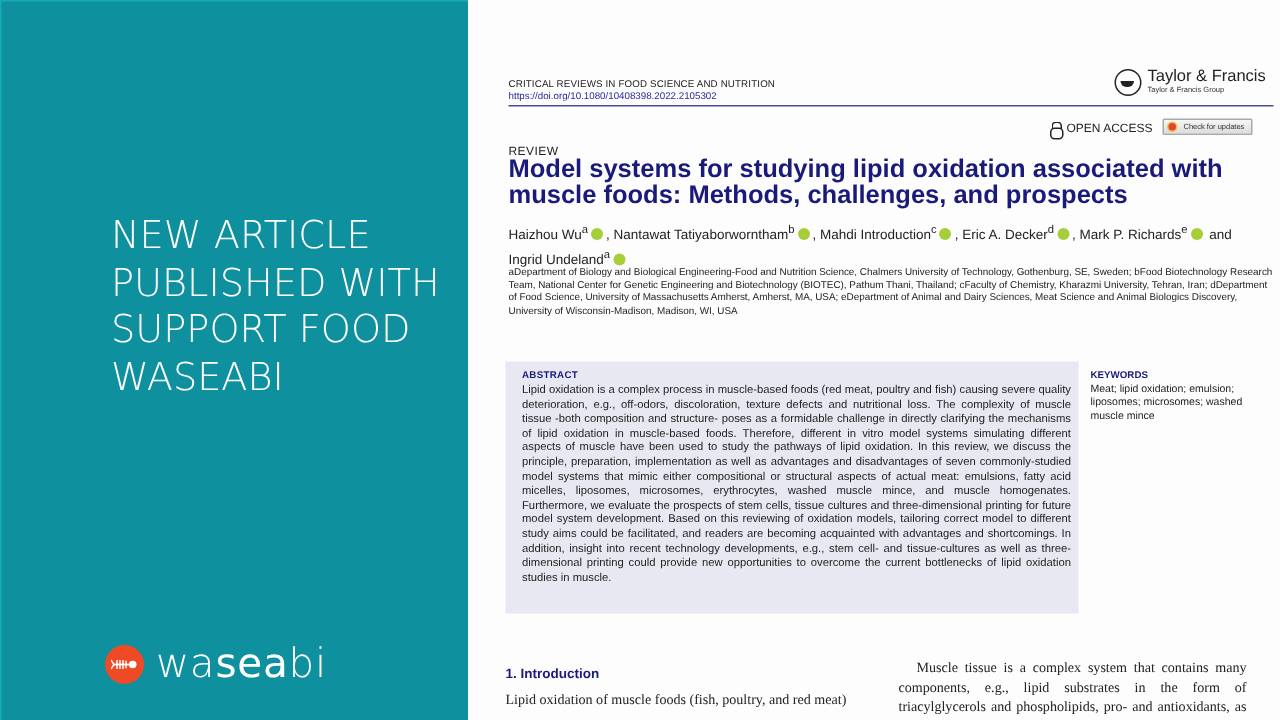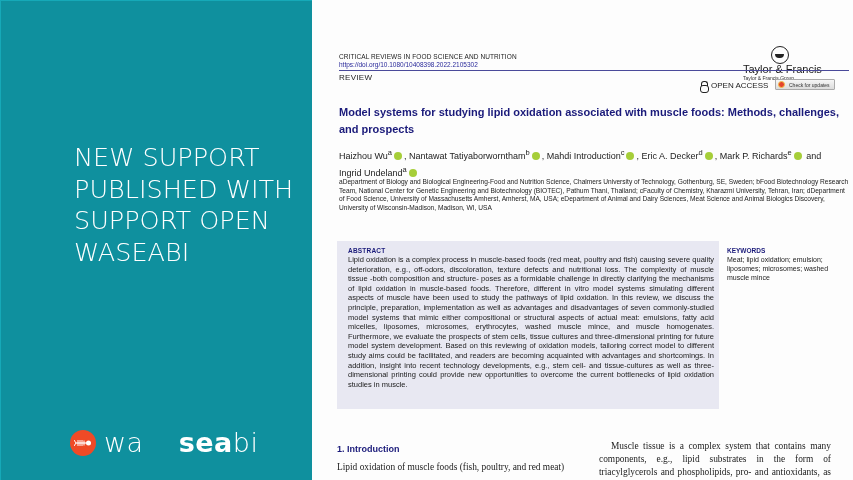--- a/index.html
+++ b/index.html
@@ -17,46 +17,46 @@
       font-size: 25.5px; line-height: 31.5px; font-weight: 300; letter-spacing: 0px;
     }
     .headline span { display: block; white-space: nowrap; }
     .brand { position: absolute; left: 69px; top: 429px; height: 26px; display: flex; align-items: center; }
     .brand-logo {
       width: 26px; height: 26px; border-radius: 50%; background: #ef4a26;
       display: flex; align-items: center; justify-content: center; margin-right: 8px;
     }
     .brand-text { color: #ffffff; font-family: "DejaVu Sans", sans-serif; font-size: 27px; line-height: 26px; letter-spacing: 0.5px; }
     .brand-text .light { font-weight: 300; }
-    .brand-text .bold { font-weight: 700; margin-left: 35px; }
+    .brand-text .bold { font-weight: 400; }
 
     .doc { position: absolute; left: 312px; top: 0; width: 541px; height: 480px; background: #fdfdfd; }
     .journal { position: absolute; left: 27px; top: 53px; font-size: 6.5px; color: #222; letter-spacing: 0.1px; }
     .doi { position: absolute; left: 27px; top: 61px; font-size: 6.5px; color: #2a2a9a; }
-    .tf { position: absolute; left: 431px; top: 46px; display: flex; align-items: center; flex-direction: column; }
+    .tf { position: absolute; left: 431px; top: 46px; display: flex; align-items: center; }
     .tf-logo { width: 18px; height: 18px; border: 1.5px solid #222; border-radius: 50%; margin-right: 4px; position: relative; }
     .tf-logo::after { content: ""; position: absolute; left: 3px; top: 7px; width: 9px; height: 4px; background: #222; border-radius: 0 0 5px 5px; }
     .tf-name { font-size: 11px; color: #222; line-height: 11px; }
     .tf-group { font-size: 5px; color: #333; line-height: 7px; }
     .rule { position: absolute; left: 27px; top: 70px; width: 510px; height: 1px; background: #4a4a9a; }
-    .review { position: absolute; left: 27px; top: 73px; font-size: 8px; color: #222; letter-spacing: 0.3px; }
+    .review { position: absolute; left: 27px; top: 96px; font-size: 8px; color: #222; letter-spacing: 0.3px; }
     .open-access { position: absolute; left: 388px; top: 81px; font-size: 8px; color: #222; display: flex; align-items: flex-start; }
     .lock { width: 8px; height: 10px; margin-right: 3px; position: relative; }
     .lock::before { content: ""; position: absolute; left: 1px; top: 0; width: 5px; height: 4px; border: 1.2px solid #222; border-bottom: none; border-radius: 3px 3px 0 0; }
     .lock::after { content: ""; position: absolute; left: 0; top: 4px; width: 7px; height: 6px; border: 1.2px solid #222; border-radius: 3px; }
     .updates {
       position: absolute; left: 463px; top: 79px; height: 11px; padding: 0 4px 0 2px;
       border: 1px solid #aaa; background: linear-gradient(#f6f6f6, #dcdcdc);
       font-size: 5px; color: #333; display: flex; align-items: center; border-radius: 1px;
     }
     .updates-icon { width: 7px; height: 7px; border-radius: 50%; background: #e4432d; margin-right: 4px; border: 1px solid #f2c34a; }
 
     .title {
       position: absolute; left: 27px; top: 104px; width: 500px;
-      font-size: 11px; line-height: 17px; color: #1a1a7a; font-weight: 700;
+      font-size: 17px; line-height: 17px; color: #1a1a7a; font-weight: 700;
     }
     .authors { position: absolute; left: 27px; top: 146px; width: 495px; font-size: 9px; line-height: 13px; color: #222; }
     .orcid { display: inline-block; width: 8px; height: 8px; border-radius: 50%; background: #a6ce39; vertical-align: -1px; margin: 0 2px; }
     .affil { position: absolute; left: 27px; top: 178px; width: 510px; font-size: 6.6px; line-height: 8.7px; color: #222; }
 
     .abstract-box {
       position: absolute; left: 25px; top: 241px; width: 382px; height: 168px;
       background: #e8e8f2; padding: 6px 5px 16px 11px;
     }
     .abs-h { font-size: 6.5px; font-weight: 700; color: #1a1a7a; letter-spacing: 0.2px; }
@@ -67,23 +67,23 @@
 
     .intro-h { position: absolute; left: 25px; top: 444px; font-size: 9px; color: #1a1a7a; font-weight: 700; }
     .col1 { position: absolute; left: 25px; top: 461px; width: 245px; font-family: Liberation Serif, serif; font-size: 9.4px; line-height: 13px; color: #222; }
     .col2 { position: absolute; left: 287px; top: 440px; width: 232px; font-family: "Liberation Serif", serif; font-size: 9.4px; line-height: 13px; color: #222; text-align: justify; text-indent: 12px; }
   </style>
 </head>
 <body>
 
 <div class="left-panel">
   <div class="headline">
-    <span>NEW SUPPORT</span>
+    <span>NEW ARTICLE</span>
     <span>PUBLISHED WITH</span>
-    <span>SUPPORT OPEN</span>
+    <span>SUPPORT FOOD</span>
     <span>WASEABI</span>
   </div>
   <div class="brand">
     <div class="brand-logo">
       <svg width="18" height="10" viewBox="0 0 18 10">
         <line x1="2" y1="5" x2="13" y2="5" stroke="#fff" stroke-width="1.2"></line>
         <line x1="4" y1="2" x2="4" y2="8" stroke="#fff" stroke-width="1"></line>
         <line x1="6" y1="2" x2="6" y2="8" stroke="#fff" stroke-width="1"></line>
         <line x1="8" y1="2" x2="8" y2="8" stroke="#fff" stroke-width="1"></line>
         <line x1="10" y1="2.5" x2="10" y2="7.5" stroke="#fff" stroke-width="1"></line>

